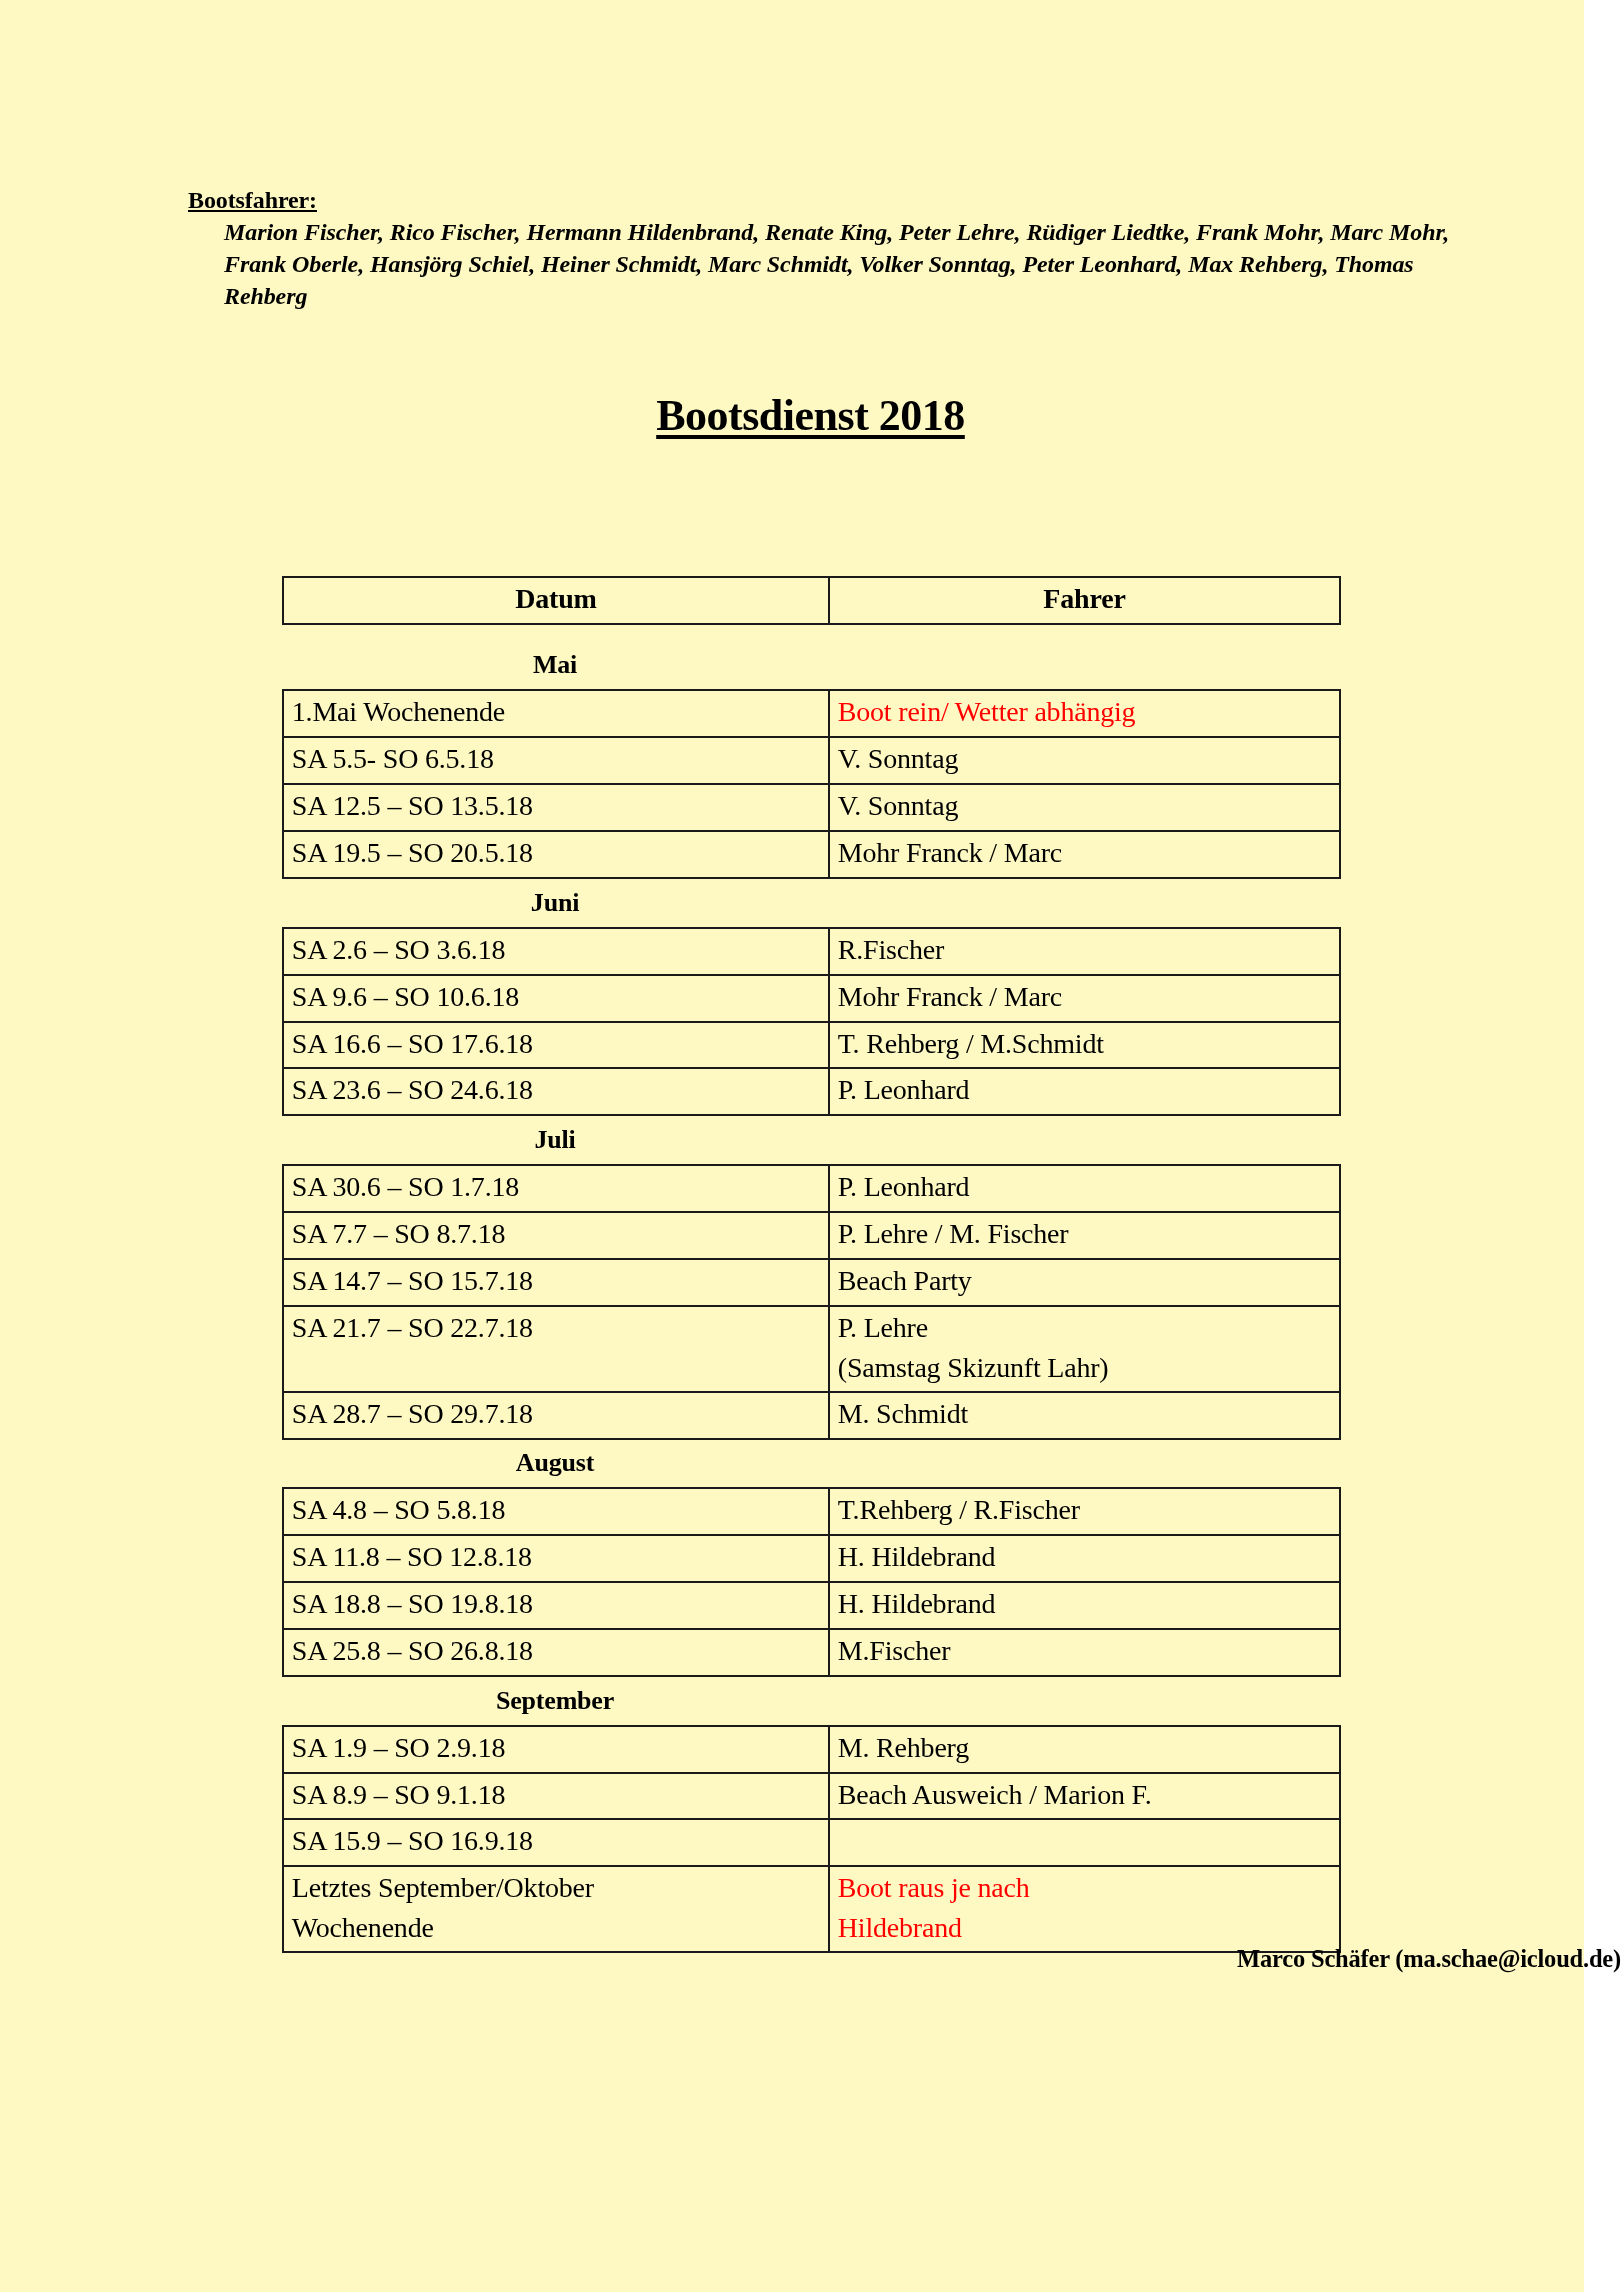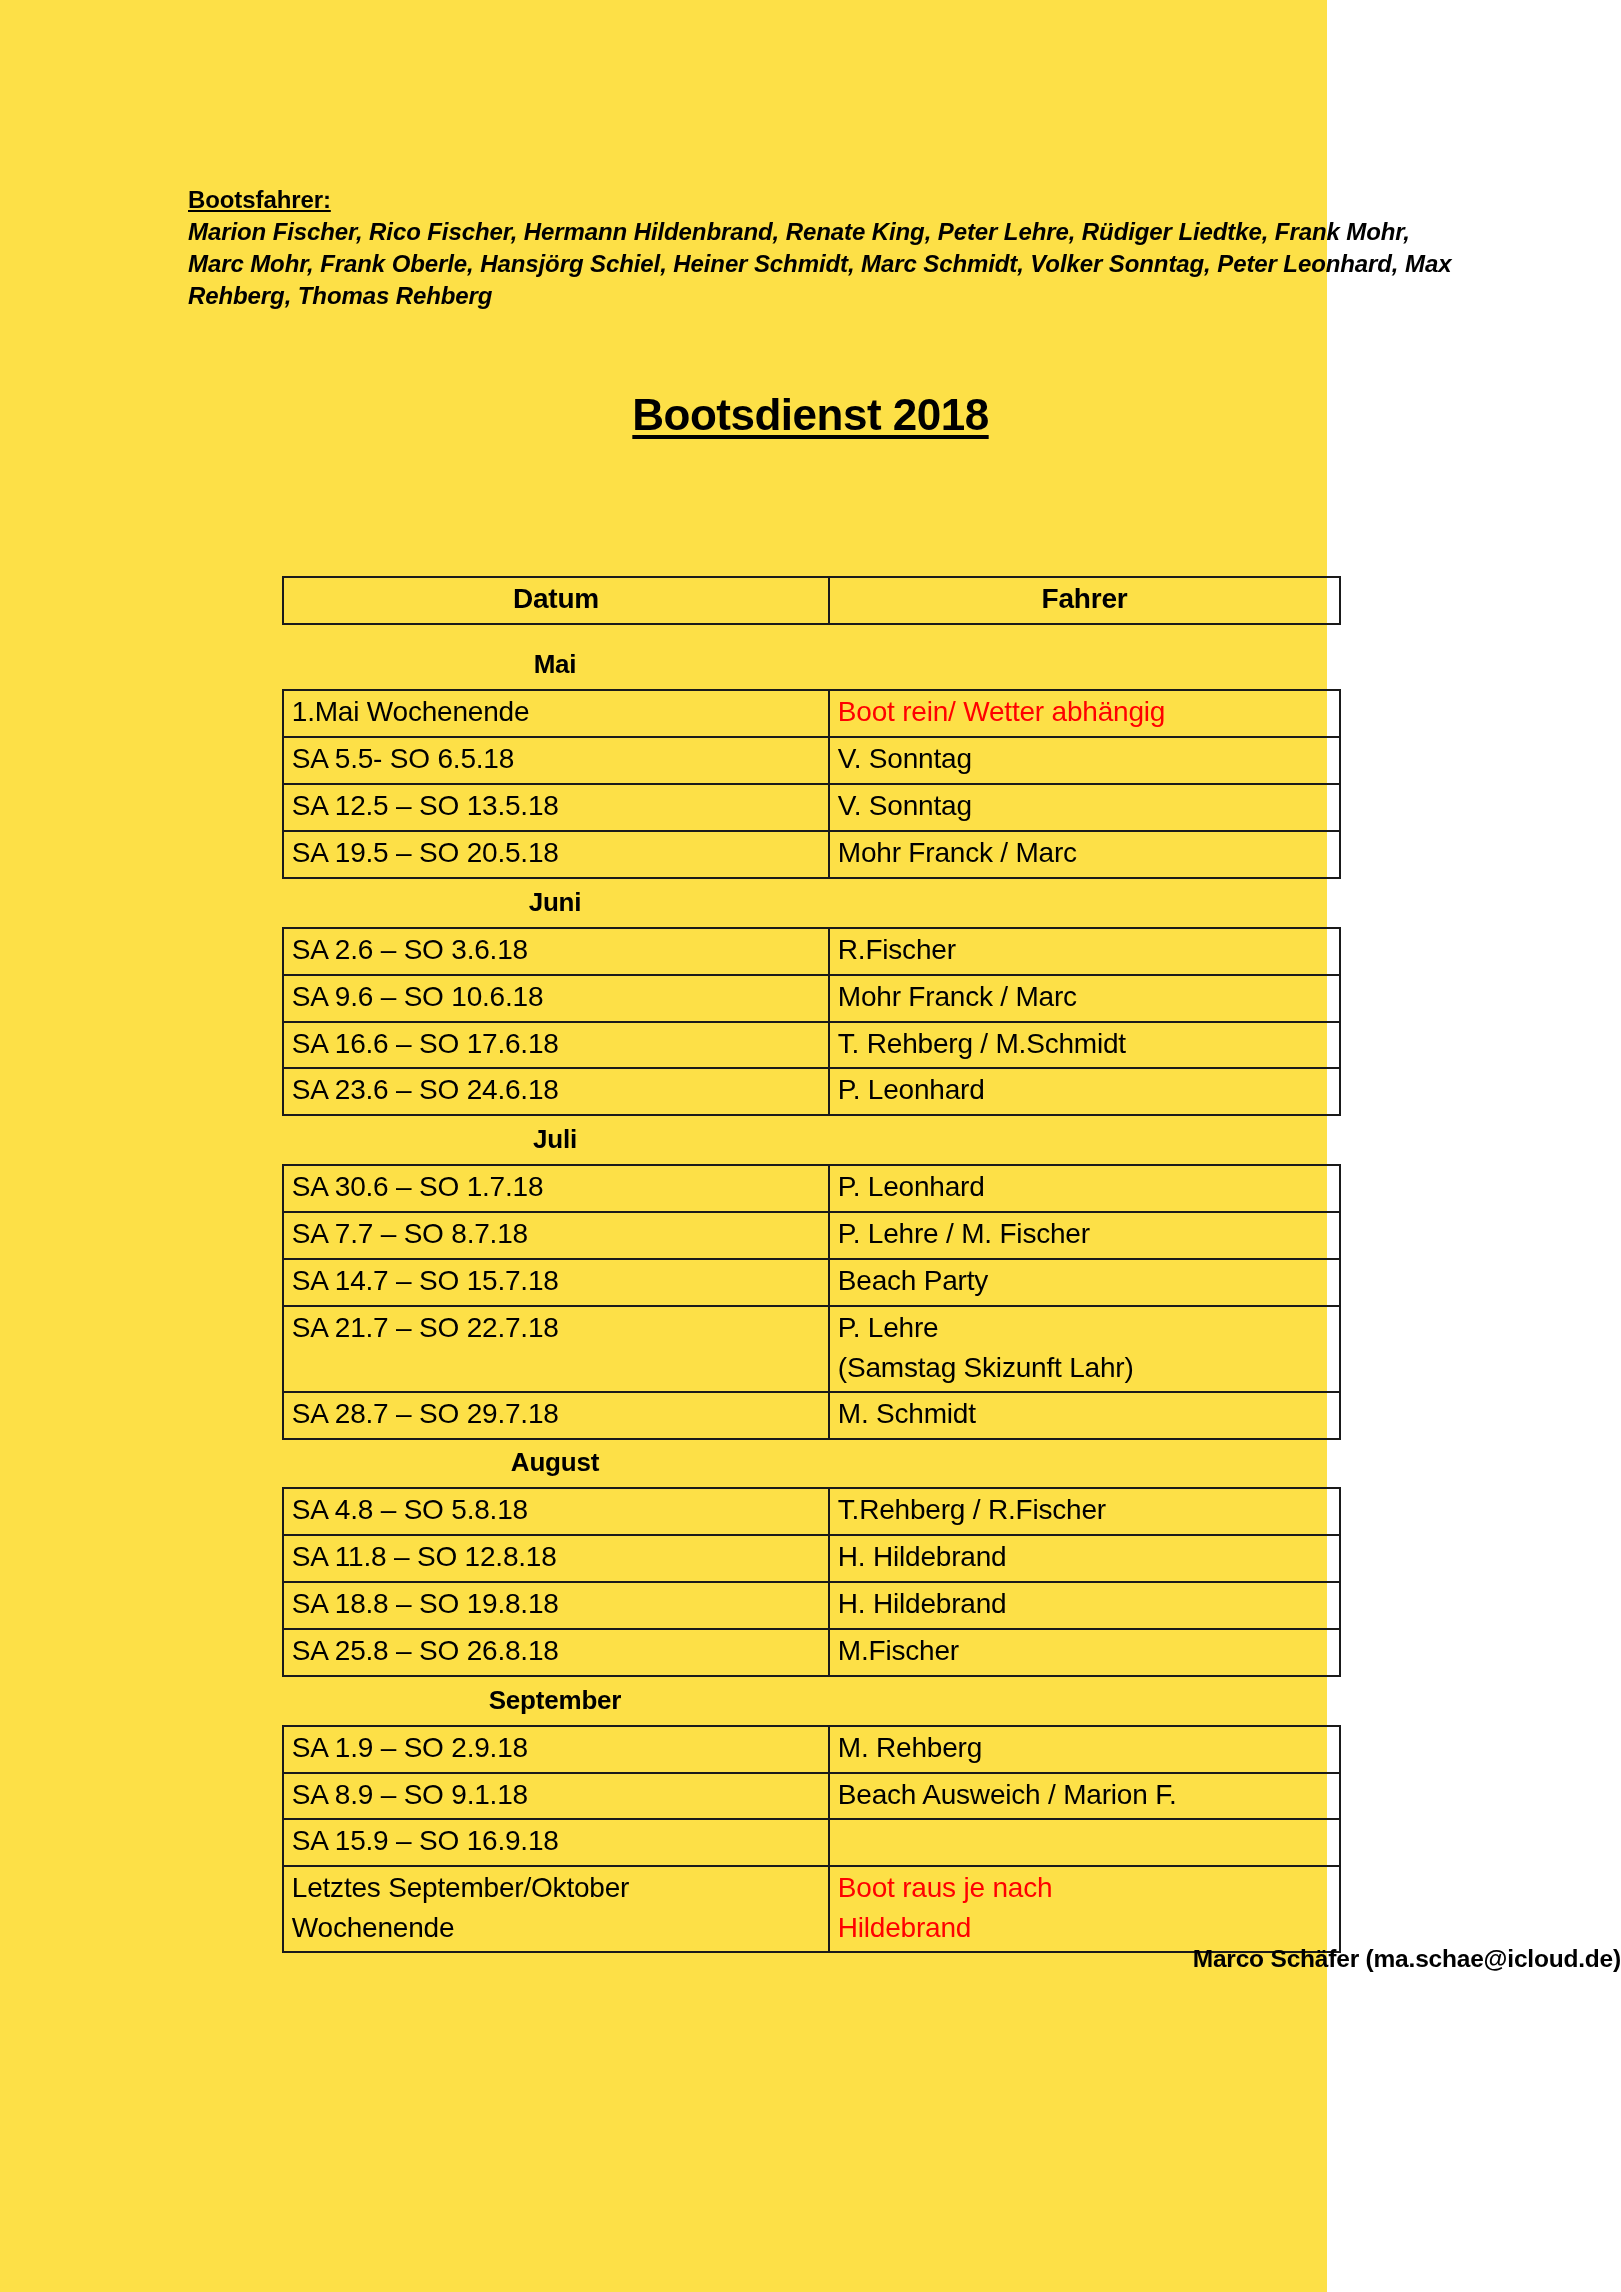--- a/index.html
+++ b/index.html
@@ -14,23 +14,24 @@
     font-family: "Liberation Sans", sans-serif;
     color: #000000;
     position: relative;
     overflow: hidden;
   }
 
   .page {
     position: absolute;
     left: 0;
     top: 0;
-    width: 1327px;
+    width: 1584px;
     height: 2293px;
-    background: #fde047;
+    background: #fef9c3;
+    font-family: Liberation Serif, serif;
   }
 
   
   .drivers-block {
     position: absolute;
     left: 188px;
     top: 184px;
     width: 1264px;
   }
   .drivers-heading {
@@ -40,20 +41,21 @@
     line-height: 32px;
     letter-spacing: -0.1px;
   }
   .drivers-names {
     font-size: 24px;
     font-weight: bold;
     font-style: italic;
     line-height: 32px;
     letter-spacing: -0.1px;
     white-space: pre-line;
+    margin-left: 36px;
   }
 
   
   .doc-title {
     position: absolute;
     left: 0;
     top: 390px;
     width: 1621px;
     text-align: center;
     font-size: 44px;

